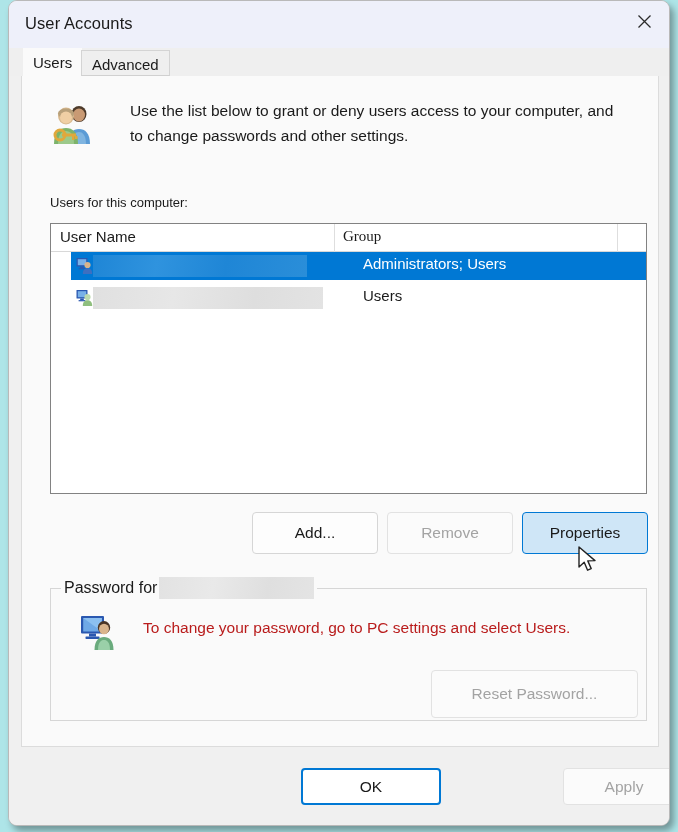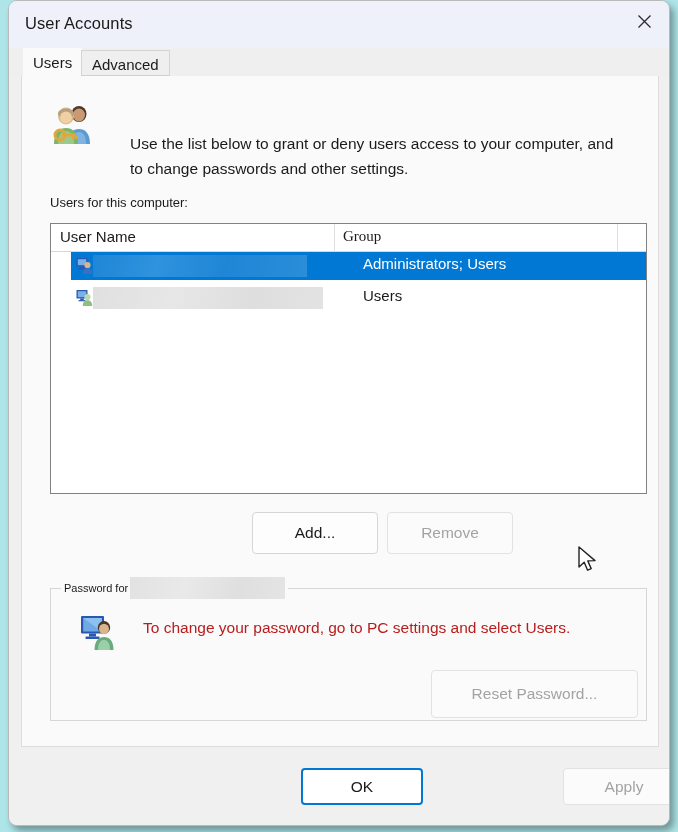--- a/index.html
+++ b/index.html
@@ -124,21 +124,20 @@
     height: 44px;
   }
   #header-text {
     position: absolute;
     left: 92px;
     top: 0px;
     width: 500px;
     font-size: 15.5px;
     line-height: 25px;
     color: #1a1a1a;
-    margin-top: 33px;
   }
 
   #list-label {
     position: absolute;
     left: 28px;
     top: 119px;
     font-size: 13px;
     color: #1a1a1a;
   }
 
@@ -277,21 +276,21 @@
     border: 1px solid #d6d6d6;
     box-sizing: border-box;
   }
   #pwlegend {
     position: absolute;
     left: 10px;
     top: -11px;
     height: 20px;
     background: #fafafa;
     padding: 0 3px;
-    font-size: 11px;
+    font-size: 16px;
     color: #1a1a1a;
     white-space: nowrap;
     display: flex;
     align-items: center;
   }
   #pwlegend-redact {
     display: inline-block;
     width: 155px;
     height: 22px;
     margin-left: 2px;
@@ -321,21 +320,21 @@
 
   
   #footer {
     position: absolute;
     left: 0;
     top: 746px;
     width: 100%;
     height: 80px;
     background: #f0f0f0;
   }
-  #btn-ok     { left: 292px; top: 21px; width: 122px; height: 37px; }
+  #btn-ok     { left: 292px; top: 21px; width: 140px; height: 37px; }
   #btn-cancel { left: 423px; top: 21px; width: 122px; height: 37px; }
   #btn-apply  { left: 554px; top: 21px; width: 122px; height: 37px; }
 </style>
 </head>
 <body>
 
 <div id="window">
 
   <div id="titlebar">
     <div id="title-text">User Accounts</div>
@@ -415,20 +414,21 @@
             <path d="M6.8 17 C6.8 12.6 8.9 11.2 11.5 11.2 C14.1 11.2 16.2 12.6 16.2 17 Z" fill="#8fbf7e"></path>
           </svg>
         </span>
         <span class="row-name-redact" style="width:230px;"></span>
         <span class="row-group">Users</span>
       </div>
     </div>
 
     <div class="btn" id="btn-add">Add...</div>
     <div class="btn disabled" id="btn-remove">Remove</div>
+    <div class="btn hover" id="btn-properties">Properties</div>
 
     <span id="cursor">
       <svg width="22" height="30" viewBox="0 0 22 30">
         <path d="M1 1 L1 21 L6.2 16.2 L9.6 24.2 L13.2 22.6 L9.8 14.9 L17 14.6 Z" fill="#ffffff" stroke="#222222" stroke-width="1.4" stroke-linejoin="round"></path>
       </svg>
     </span>
 
     <div id="pwgroup">
       <div id="pwlegend">
         <span>Password for</span>

